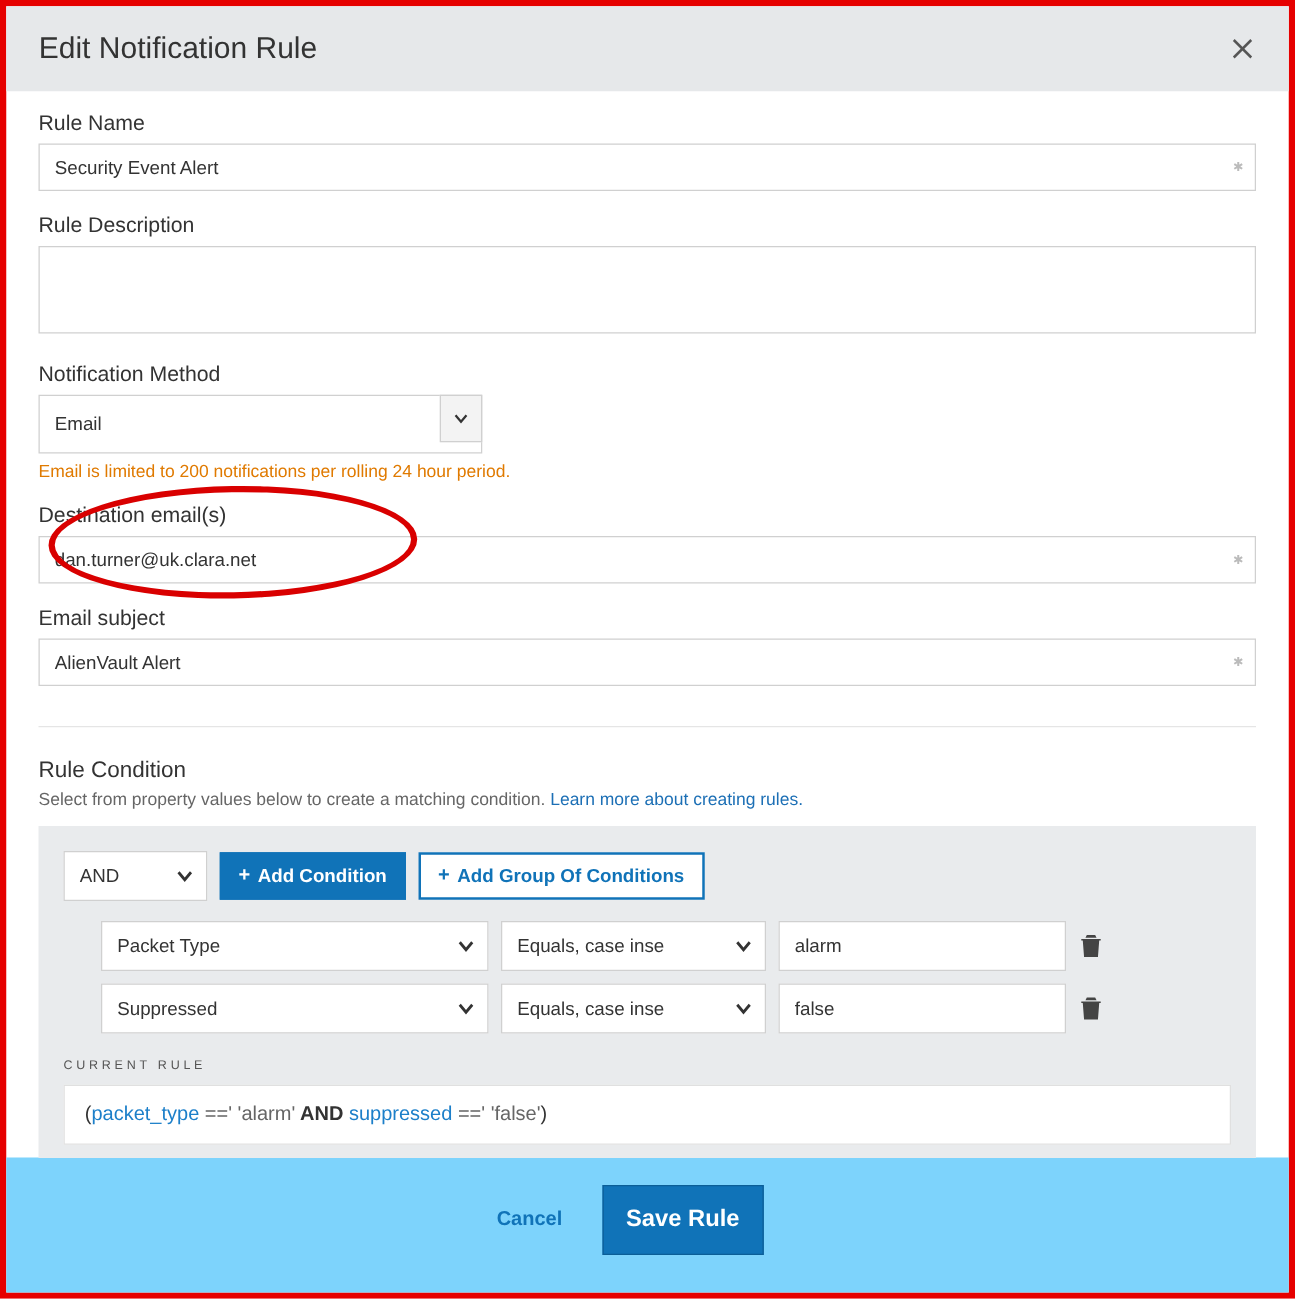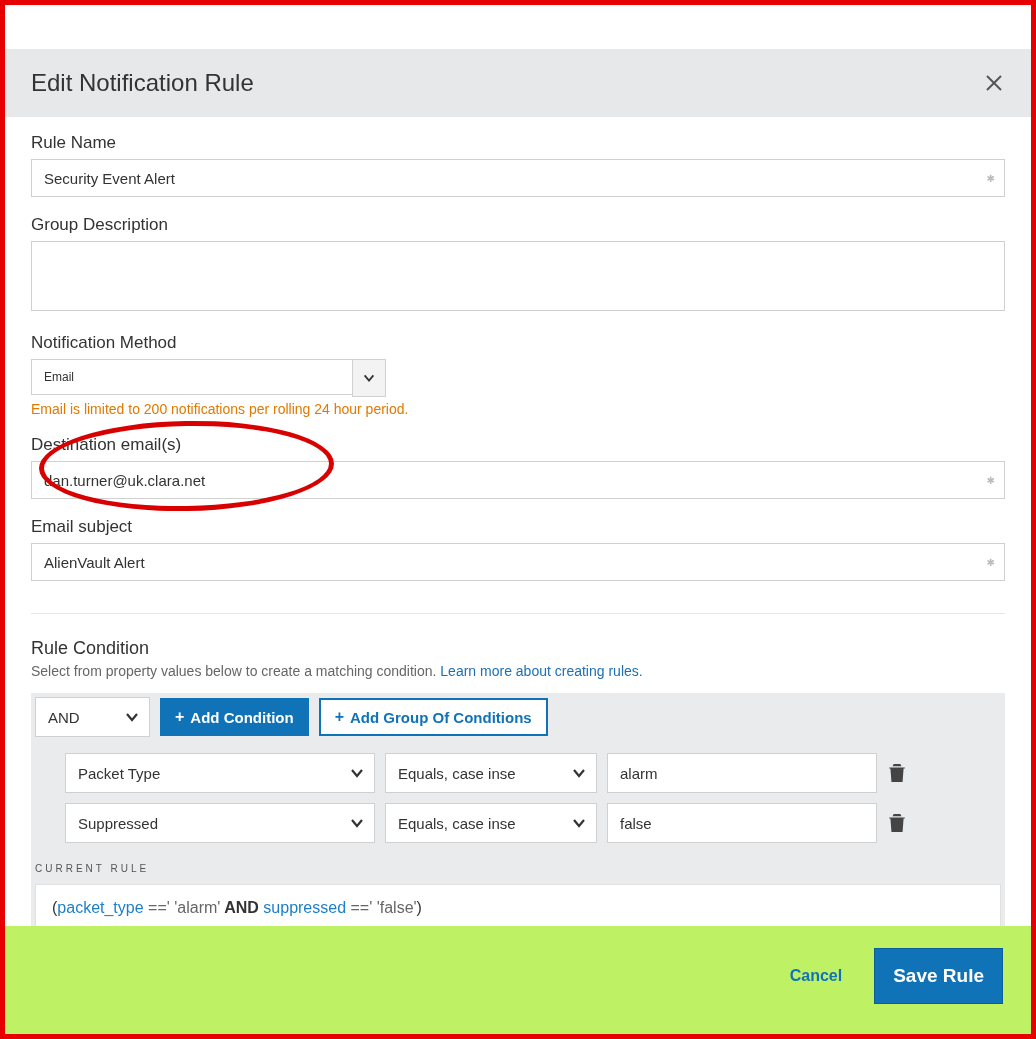--- a/index.html
+++ b/index.html
@@ -9,21 +9,21 @@
     width: 1036px; height: 1039px;
     border: 5px solid #e60000;
     background: #fff;
     display: flex; flex-direction: column;
     position: relative;
   }
 
   .modal-header {
     background: #e6e8ea;
     padding: 20px 26px;
-    display: flex; align-items: center; justify-content: space-between; margin-top: 44px;
+    display: flex; align-items: center; justify-content: space-between;
   }
   .modal-header h1 { font-size: 24px; font-weight: 400; color: #333; }
   .close-x { width: 22px; height: 22px; cursor: pointer; display:flex; align-items:center; justify-content:center; }
   .close-x svg { width: 20px; height: 20px; stroke: #555; stroke-width: 2; }
 
   .modal-body {
     flex: 1 1 auto;
     overflow-y: scroll;
     padding: 16px 26px 0 26px;
     position: relative;
@@ -46,43 +46,43 @@
   .req-wrap { position: relative; }
   .req-wrap::after {
     content: "✱"; font-size: 10px; color: #bbb;
     position: absolute; right: 10px; top: 50%; transform: translateY(-50%);
   }
 
   textarea.text-input { height: 70px; resize: none; padding-top: 8px; }
 
   .select-wrap { position: relative; display:inline-block; }
   .select-wrap select, .select-fake {
-    height: 36px; border: 1px solid #d0d0d0; background: #fff;
-    padding: 0 40px 0 12px; font-size: 12px; color: #333;
+    height: 47px; border: 1px solid #d0d0d0; background: #fff;
+    padding: 0 40px 0 12px; font-size: 15px; color: #333;
     appearance: none; -webkit-appearance: none;
   }
   .select-wrap .chev-btn, .chev-btn {
     position: absolute; right: 0; top: 0; width: 34px; height: 38px;
     border: 1px solid #d0d0d0; border-left: 1px solid #d0d0d0;
     background: #f3f3f3; display:flex; align-items:center; justify-content:center;
     pointer-events: none;
   }
   .chev-btn svg { width: 14px; height: 14px; stroke:#333; stroke-width:2; fill:none; }
 
   .helper-warn { color: #e07a00; font-size: 14px; margin-top: 6px; }
 
   hr.sep { border: none; border-top: 1px solid #e5e5e5; margin: 32px 0 24px 0; }
 
   .section-title { font-size: 18px; color: #333; margin-bottom: 4px; }
   .section-sub { font-size: 14px; color: #666; margin-bottom: 14px; }
   .section-sub a { color: #1c6fb5; text-decoration: none; }
 
   .cond-panel {
     background: #e9ebed;
-    padding: 4px;
+    padding: 20px;
   }
 
   .cond-toolbar { display:flex; gap: 10px; align-items:center; margin-bottom: 16px; }
 
   .btn-primary {
     background: #1073b8; color: #fff; border: 1px solid #1073b8;
     height: 38px; padding: 0 14px; font-size: 15px; font-weight: 700;
     display:inline-flex; align-items:center; gap:6px; cursor:pointer;
   }
   .btn-outline-primary {
@@ -101,41 +101,41 @@
   .cond-sel-wrap { position: relative; }
   .cond-sel-wrap .cond-select { width: 100%; padding: 0 44px 0 12px; appearance:none; -webkit-appearance:none; }
   .cond-sel-wrap .chev2 {
     position:absolute; right:0; top:0; width:36px; height:40px;
     display:flex; align-items:center; justify-content:center; pointer-events:none;
   }
   .chev2 svg { width:16px; height:16px; stroke:#333; stroke-width:2.2; fill:none; }
 
   .w-prop { width: 310px; }
   .w-op { width: 212px; }
-  .w-val { width: 270px; padding: 0 12px; }
+  .w-val { width: 230px; padding: 0 12px; }
 
   .trash { width:20px; height:22px; cursor:pointer; display:flex; align-items:center; justify-content:center; }
   .trash svg { width:18px; height:20px; fill:#444; }
 
   .current-rule-label {
     letter-spacing: 3px; font-size: 10px; color: #555; margin: 20px 0 10px 0;
   }
   .rule-preview {
     background:#ffffff; border:1px solid #e0e0e0; padding: 14px 16px; font-size: 16px;
     color:#333;
   }
   .tok-paren { color:#333; }
   .tok-prop { color:#1c7fc9; }
   .tok-bool { color:#333; font-weight:700; }
   .tok-val { color:#666; }
 
   .modal-footer {
     padding: 22px 28px 30px 0;
-    display:flex; justify-content:flex-end; gap: 32px; align-items:center;
-    background:#bef264;
+    display:flex; justify-content:center; gap: 32px; align-items:center;
+    background:#7dd3fc;
   }
   .btn-cancel {
     background:none; border:none; color:#1073b8; font-size:16px; font-weight:700; cursor:pointer;
   }
   .btn-save {
     background:#1073b8; color:#fff; border:1px solid #0b5e97;
     height: 56px; padding: 0 18px; font-size:19px; font-weight:700; cursor:pointer;
   }
 
   
@@ -170,21 +170,21 @@
   <div class="modal-body" id="mbody">
 
     <div class="field">
       <label class="field-label">Rule Name</label>
       <div class="req-wrap">
         <input class="text-input" type="text" value="Security Event Alert" style="">
       </div>
     </div>
 
     <div class="field">
-      <label class="field-label">Group Description</label>
+      <label class="field-label">Rule Description</label>
       <textarea class="text-input" style=""></textarea>
     </div>
 
     <div class="field">
       <label class="field-label">Notification Method</label>
       <div class="select-wrap" style="width:355px">
         <select class="select-fake" style="width:355px">
           <option>Email</option>
         </select>
         <div class="chev-btn">

